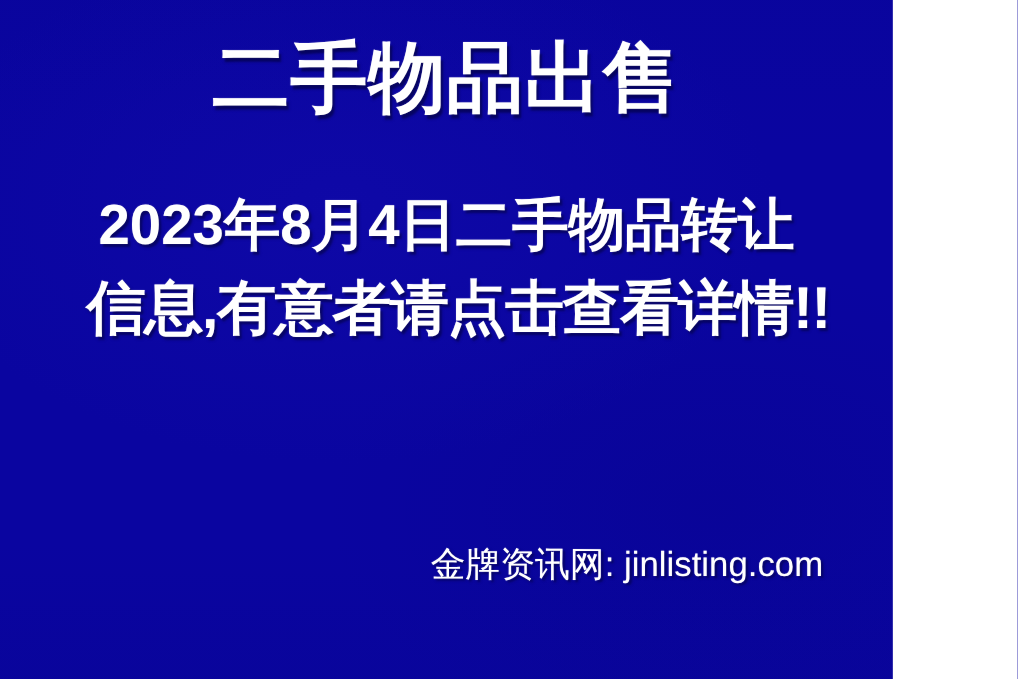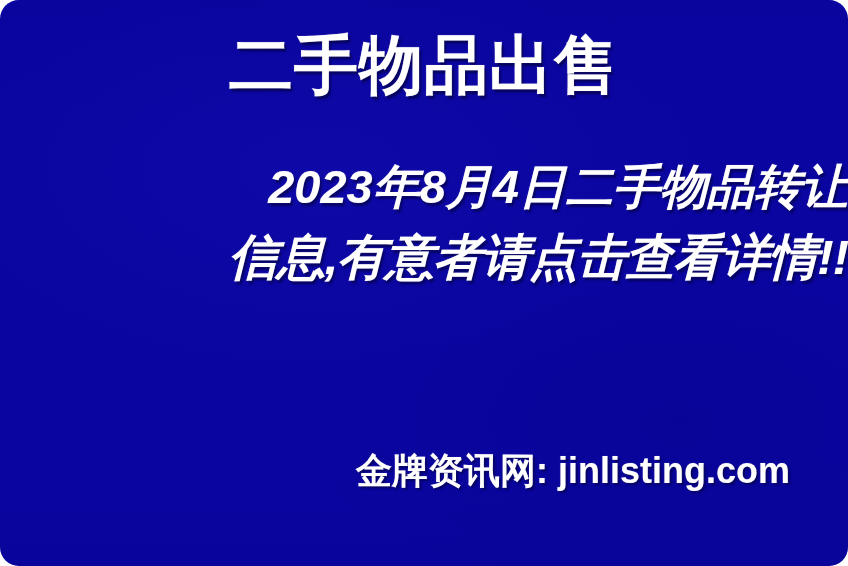--- a/index.html
+++ b/index.html
@@ -8,25 +8,24 @@
   }
   body {
     width: 848px;
     height: 566px;
     overflow: hidden;
     font-family: "Liberation Sans", "DejaVu Sans", sans-serif;
   }
 
   .poster {
     position: relative;
-    width: 848px;
+    width: 744px;
     height: 566px;
     background: #0a05a0;
     overflow: hidden;
-    border-radius: 19px;
   }
 
   
   .bg-texture {
     position: absolute;
     inset: 0;
     background:
       radial-gradient(ellipse 70% 55% at 38% 30%, rgba(30,20,190,0.22), rgba(10,5,160,0) 70%),
       radial-gradient(ellipse 60% 50% at 80% 75%, rgba(6,3,130,0.25), rgba(10,5,160,0) 72%),
       linear-gradient(180deg, rgba(8,4,150,0.25) 0%, rgba(12,7,170,0.0) 22%, rgba(12,7,170,0.0) 80%, rgba(7,3,140,0.22) 100%);
@@ -53,22 +52,21 @@
     text-shadow:
       2px 3px 2px rgba(0,0,40,0.55),
       0 0 1px rgba(255,255,255,0.6);
   }
 
   .body-block {
     position: absolute;
     left: 0;
     right: 0;
     top: 152px;
-    text-align: right;
-    font-style: italic;
+    text-align: center;
   }
 
   .body-line {
     color: #ffffff;
     font-size: 47px;
     line-height: 70px;
     font-weight: 700;
     letter-spacing: 0px;
     white-space: nowrap;
     text-shadow:
@@ -80,23 +78,23 @@
     font-size: 49px;
     letter-spacing: -1px;
     margin-left: 20px;
   }
 
   .footer {
     position: absolute;
     right: 58px;
     top: 452px;
     color: #ffffff;
-    font-size: 36px;
+    font-size: 29px;
     line-height: 38px;
-    font-weight: 700;
+    font-weight: 400;
     white-space: nowrap;
     text-shadow:
       2px 2px 2px rgba(0,0,40,0.5),
       0 0 1px rgba(255,255,255,0.45);
   }
 </style>
 </head>
 <body>
 
 <div class="poster">

